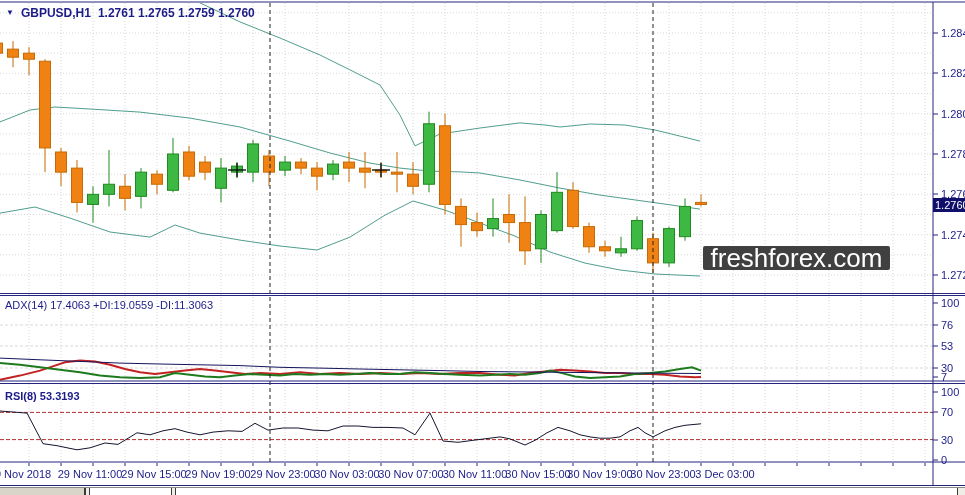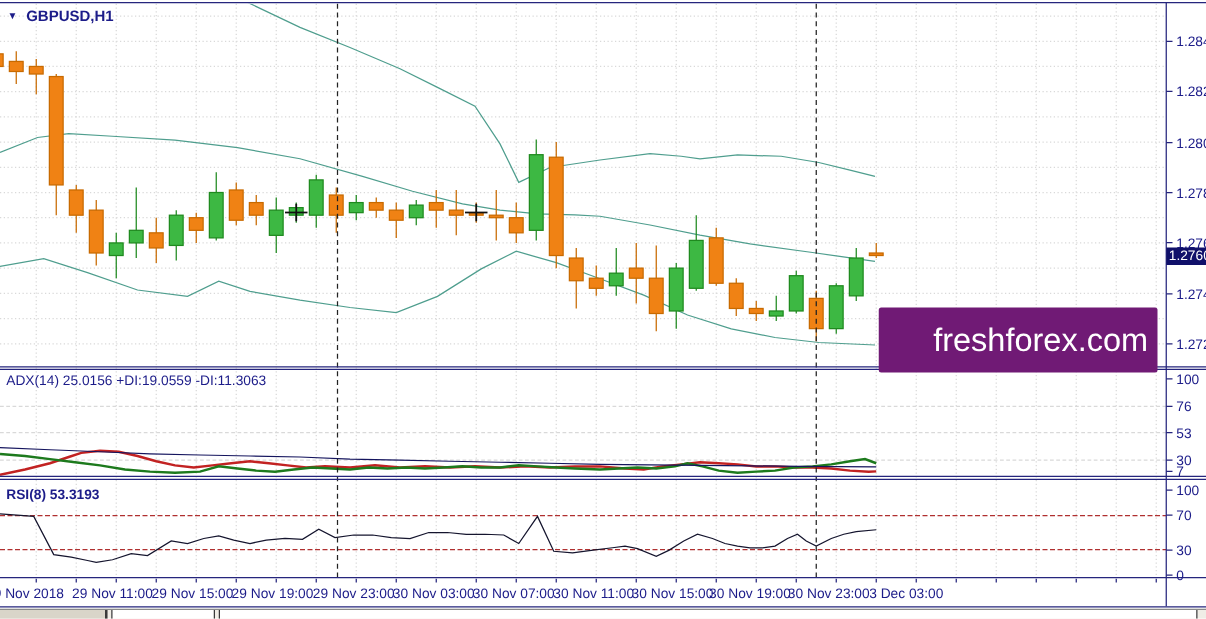--- a/index.html
+++ b/index.html
@@ -5,23 +5,23 @@
   html,body{margin:0;padding:0;background:#fff;}
   .stage{position:relative;width:965px;height:495px;background:#ffffff;overflow:hidden;
          font-family:"Liberation Sans",sans-serif;}
   #cv{position:absolute;left:0;top:0;}
   .header{position:absolute;left:6px;top:6px;color:#1c1c89;font-size:12px;font-weight:bold;
           display:flex;gap:7px;align-items:center;white-space:nowrap;}
   .tri{font-size:8px;line-height:1;}
   .pane-label{position:absolute;color:#1c1c89;font-size:11px;white-space:nowrap;}
   .adx-label{left:5px;top:299px;}
   .rsi-label{left:5px;top:390px;font-weight:bold;}
-  .watermark{position:absolute;left:703px;top:246px;width:187px;height:52px;background:#701a75;
+  .watermark{position:absolute;left:703px;top:246px;width:187px;height:24px;background:#404040;
              color:#ffffff;font-size:26px;display:flex;align-items:center;justify-content:center;
-             border-radius:2px;letter-spacing:0;padding-left:36px;}
+             border-radius:2px;letter-spacing:0;}
   .price-box{position:absolute;left:933px;top:198px;width:32px;height:14px;background:#10106a;
              color:#ffffff;font-size:11px;display:flex;align-items:center;padding-left:2px;box-sizing:border-box;}
   .tabs{position:absolute;left:0;top:487px;width:965px;height:8px;background:#f0ede6;border-top:1px solid #8a8a8a;}
   .tab{position:absolute;top:0;height:8px;box-sizing:border-box;}
   .tab1{left:0;width:86px;background:#d9d5c9;border-right:2px solid #3a3a3a;}
   .tab2{left:89px;width:83px;background:#ffffff;border-left:1px solid #3a3a3a;border-right:1px solid #3a3a3a;}
   .tab3{left:175px;width:783px;background:#ffffff;border-left:1px solid #3a3a3a;border-right:1px solid #3a3a3a;}
   .axt{fill:#1c1c89;font-size:11px;font-family:"Liberation Sans",sans-serif;}
 </style>
 </head>
@@ -273,23 +273,24 @@
       <text x="475" y="478" text-anchor="middle" class="axt">30 Nov 11:00</text>
       <text x="538" y="478" text-anchor="middle" class="axt">30 Nov 15:00</text>
       <text x="600" y="478" text-anchor="middle" class="axt">30 Nov 19:00</text>
       <text x="663" y="478" text-anchor="middle" class="axt">30 Nov 23:00</text>
       <text x="725" y="478" text-anchor="middle" class="axt">3 Dec 03:00</text>
     </svg>
 
   <div class="header">
     <span class="tri">▼</span>
     <span>GBPUSD,H1</span>
+    <span>1.2761 1.2765 1.2759 1.2760</span>
   </div>
 
-  <div class="pane-label adx-label">ADX(14) 25.0156 +DI:19.0559 -DI:11.3063</div>
+  <div class="pane-label adx-label">ADX(14) 17.4063 +DI:19.0559 -DI:11.3063</div>
   <div class="pane-label rsi-label">RSI(8) 53.3193</div>
 
   <div class="watermark">freshforex.com</div>
   <div class="price-box">1.2760</div>
 
   <div class="tabs">
     <div class="tab tab1"></div>
     <div class="tab tab2"></div>
     <div class="tab tab3"></div>
   </div>

